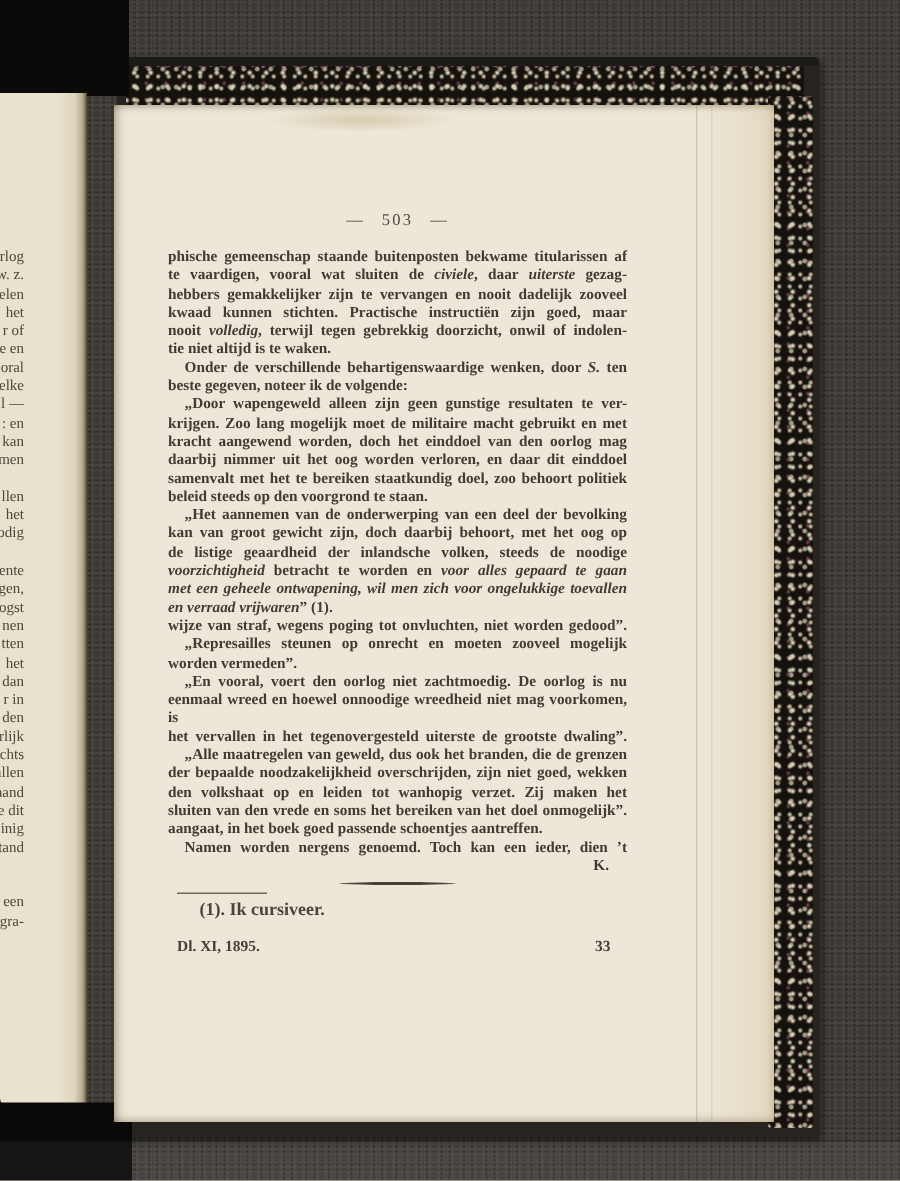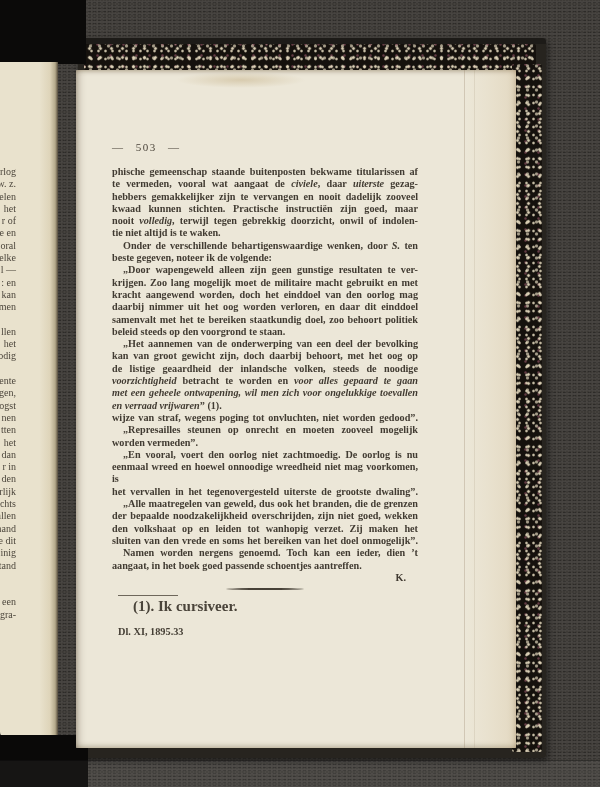--- a/index.html
+++ b/index.html
@@ -72,40 +72,40 @@
   .crease-b{left:398px;background:rgba(150,130,100,0.16);}
   .fore-edge-tint{
     position:absolute;right:0;top:0;width:52px;height:100%;
     background:linear-gradient(to left,rgba(205,180,135,0.28),rgba(215,195,155,0.15) 55%,transparent);
   }
   .stain{
     position:absolute;left:100px;top:2px;width:130px;height:16px;
     background:radial-gradient(ellipse at center,rgba(170,140,80,0.3),transparent 70%);
   }
   .page-header{
-    position:absolute;left:36px;top:71px;width:306px;text-align:left;
+    position:absolute;left:36px;top:71px;width:306px;text-align:center;
     font-size:11px;color:#4a443a;letter-spacing:1.5px;word-spacing:7px;
   }
   .text-col{
     position:absolute;left:36px;top:96px;width:306px;
     font-size:10.2px;line-height:12.3px;color:#413b32;font-weight:bold;
   }
   .line{text-align:justify;text-align-last:justify;}
   .line.last{text-align-last:left;}
   .line.first{text-indent:11px;}
   .it{font-style:italic;}
   .sig-line{text-align:right;padding-right:12px;}
   .end-divider{
     width:78px;height:2px;margin:4px auto 0 auto;border-radius:50%;
     background:radial-gradient(ellipse at center,#3f3a31 0%,#4a443a 55%,rgba(74,68,58,0.15) 100%);
   }
   .footnote-rule{width:60px;height:1px;background:#6e675b;margin:5px 0 0 6px;}
-  .footnote{font-size:15px;margin:4px 0 14px 21px;color:#4a443a;}
+  .footnote{font-size:12px;margin:4px 0 14px 21px;color:#4a443a;}
   .volume-row{
-    display:flex;justify-content:flex-start;align-items:baseline;
+    display:flex;justify-content:space-between;align-items:baseline;
     margin-top:10px;font-size:10.3px;color:#453f35;
     padding-left:6px;padding-right:11px;
   }
 </style>
 </head>
 <body>
 
 <div class="bg-noise"></div>
 
 <div class="cover">
@@ -168,21 +168,21 @@
   <div class="page-crease crease-a"></div>
   <div class="page-crease crease-b"></div>
   <div class="stain"></div>
 
   <div class="page-header">— 503 —</div>
 
   <div class="text-col">
     <div>
         <div>
           <div class="line"><span>phische gemeenschap staande buitenposten bekwame titularissen af</span></div>
-          <div class="line"><span>te vermeden, vooral wat aangaat de </span><span class="it">civiele</span><span>, daar </span><span class="it">uiterste</span><span> gezag-</span></div>
+          <div class="line"><span>te vaardigen, vooral wat sluiten de </span><span class="it">civiele</span><span>, daar </span><span class="it">uiterste</span><span> gezag-</span></div>
           <div class="line"><span>hebbers gemakkelijker zijn te vervangen en nooit dadelijk zooveel</span></div>
           <div class="line"><span>kwaad kunnen stichten. Practische instructiën zijn goed, maar</span></div>
           <div class="line"><span>nooit </span><span class="it">volledig</span><span>, terwijl tegen gebrekkig doorzicht, onwil of indolen-</span></div>
           <div class="line last"><span>tie niet altijd is te waken.</span></div>
         </div>
         <div>
           <div class="line first"><span>Onder de verschillende behartigenswaardige wenken, door </span><span class="it">S.</span><span> ten</span></div>
           <div class="line last"><span>beste gegeven, noteer ik de volgende:</span></div>
         </div>
         <div>
@@ -213,22 +213,22 @@
           <div class="line"><span>eenmaal wreed en hoewel onnoodige wreedheid niet mag voorkomen, is</span></div>
           <div class="line"><span>het vervallen in het tegenovergesteld uiterste de grootste dwaling”.</span></div>
         </div>
         <div>
           <div class="line first"><span>„Alle maatregelen van geweld, dus ook het branden, die de grenzen</span></div>
           <div class="line"><span>der bepaalde noodzakelijkheid overschrijden, zijn niet goed, wekken</span></div>
           <div class="line"><span>den volkshaat op en leiden tot wanhopig verzet. Zij maken het</span></div>
           <div class="line"><span>sluiten van den vrede en soms het bereiken van het doel onmogelijk”.</span></div>
         </div>
         <div>
+          <div class="line last"><span>aangaat, in het boek goed passende schoentjes aantreffen.</span></div>
           <div class="line first"><span>Namen worden nergens genoemd. Toch kan een ieder, dien ’t</span></div>
-          <div class="line last"><span>aangaat, in het boek goed passende schoentjes aantreffen.</span></div>
         </div>
       </div>
     <div class="sig-line">K.</div>
     <div class="end-divider"></div>
     <div class="footnote-rule"></div>
     <div class="footnote">(1). Ik cursiveer.</div>
     <div class="volume-row">
       <span>Dl. XI, 1895.</span>
       <span>33</span>
     </div>

